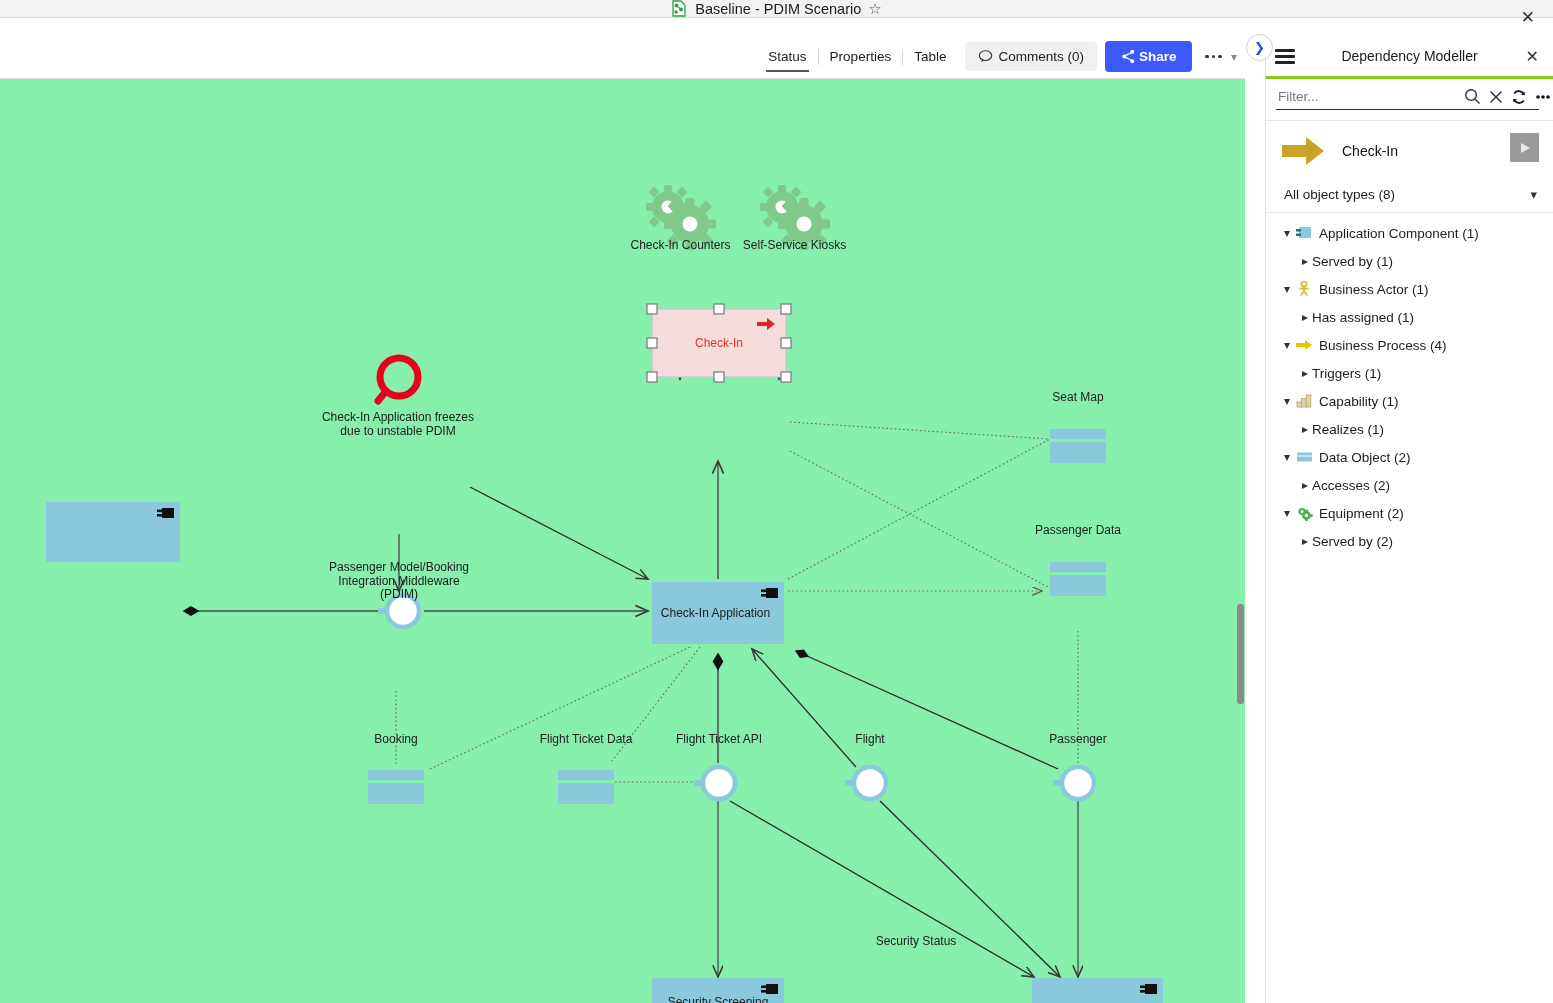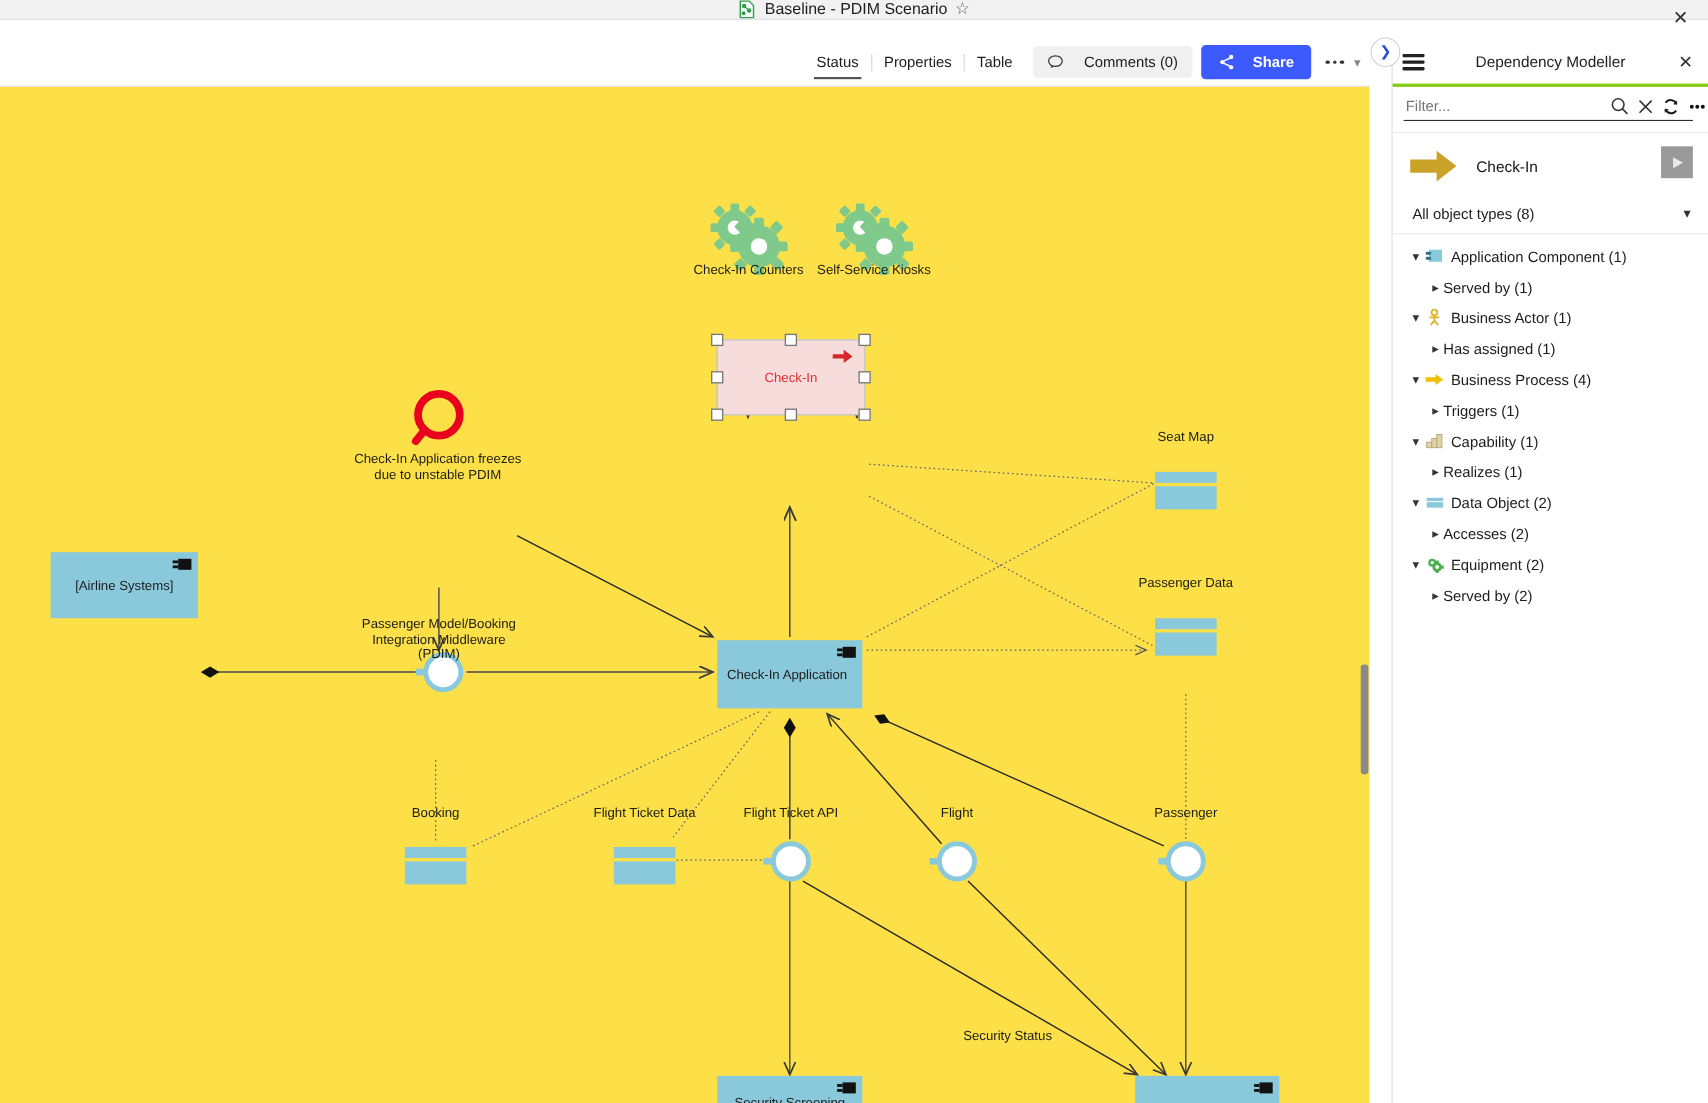--- a/index.html
+++ b/index.html
@@ -36,46 +36,46 @@
   .tab {
     font-size: 13.5px; color: #1c1c1c; padding: 4px 11px; cursor: pointer;
     position: relative;
   }
   .tab.active::after {
     content: ""; position: absolute; left: 9px; right: 9px; bottom: -4px;
     height: 2px; background: #555;
   }
   .tab-sep { width: 1px; height: 16px; background: #d5d5d5; }
   .comments-btn {
-    display: flex; align-items: center; gap: 18px; background: #f0f0f0;
+    display: flex; align-items: center; gap: 5px; background: #f0f0f0;
     border-radius: 4px; padding: 7px 13px; margin-left: 8px; cursor: pointer;
     font-size: 13.5px; color: #1c1c1c;
   }
   .share-btn {
-    display: flex; align-items: center; gap: 16px; background: #3d5afe;
+    display: flex; align-items: center; gap: 3px; background: #3d5afe;
     color: #fff; border-radius: 4px; padding: 8px 16px; margin-left: 8px;
     cursor: pointer; font-size: 13.5px; font-weight: bold;
   }
   .dots-btn { margin-left: 13px; cursor: pointer; display:flex; align-items:center; gap:3px;}
   .dot { width: 3.5px; height: 3.5px; border-radius: 50%; background: #333; }
   .chev-sm { margin-left: 9px; color: #888; font-size: 12px; cursor: pointer; }
 
   
   .expander {
     position: absolute; left: 1246px; top: 34px; width: 27px; height: 27px;
     border-radius: 50%; background: #fff; border: 1px solid #d0d0d0;
     display: flex; align-items: center; justify-content: center;
     font-size: 13px; color: #2b4cd8; cursor: pointer; z-index: 30;
     font-family: "DejaVu Sans", sans-serif;
   }
 
   
   .canvas {
     position: absolute; left: 0; top: 79px; width: 1245px; height: 924px;
-    background: #fde047; overflow: hidden;
+    background: #86efac; overflow: hidden;
   }
   .canvas svg { position: absolute; left: 0; top: 0; }
   .scrollbar-v {
     position: absolute; right: 1px; top: 525px; width: 7px; height: 100px;
     background: #8a8a8a; border-radius: 3px; cursor: pointer; z-index: 5;
   }
 
   
   .nlabel {
     position: absolute; font-size: 12px; color: #1c1c1c; text-align: center;
@@ -418,21 +418,20 @@
       </g>
     </svg>
 
     <div class="nlabel" style="left:608px; top:160px; width:145px;">Check-In Counters</div>
     <div class="nlabel" style="left:722px; top:160px; width:145px;">Self-Service Kiosks</div>
 
     <div class="nbox-label" style="left:652px; top:230px; width:134px; height:68px; color:#e03030;">Check-In</div>
 
     <div class="nlabel" style="left:318px; top:332px; width:160px;">Check-In Application freezes due to unstable PDIM</div>
 
-    <div class="nbox-label" style="left:46px; top:423px; width:134px; height:60px;">[Airline Systems]</div>
 
     <div class="nlabel" style="left:324px; top:482px; width:150px;">Passenger Model/Booking Integration Middleware (PDIM)</div>
 
     <div class="nbox-label" style="left:652px; top:503px; width:127px; height:62px;">Check-In Application</div>
 
     <div class="nlabel" style="left:1028px; top:312px; width:100px;">Seat Map</div>
     <div class="nlabel" style="left:1018px; top:445px; width:120px;">Passenger Data</div>
 
     <div class="nlabel" style="left:346px; top:654px; width:100px;">Booking</div>
     <div class="nlabel" style="left:521px; top:654px; width:130px;">Flight Ticket Data</div>

